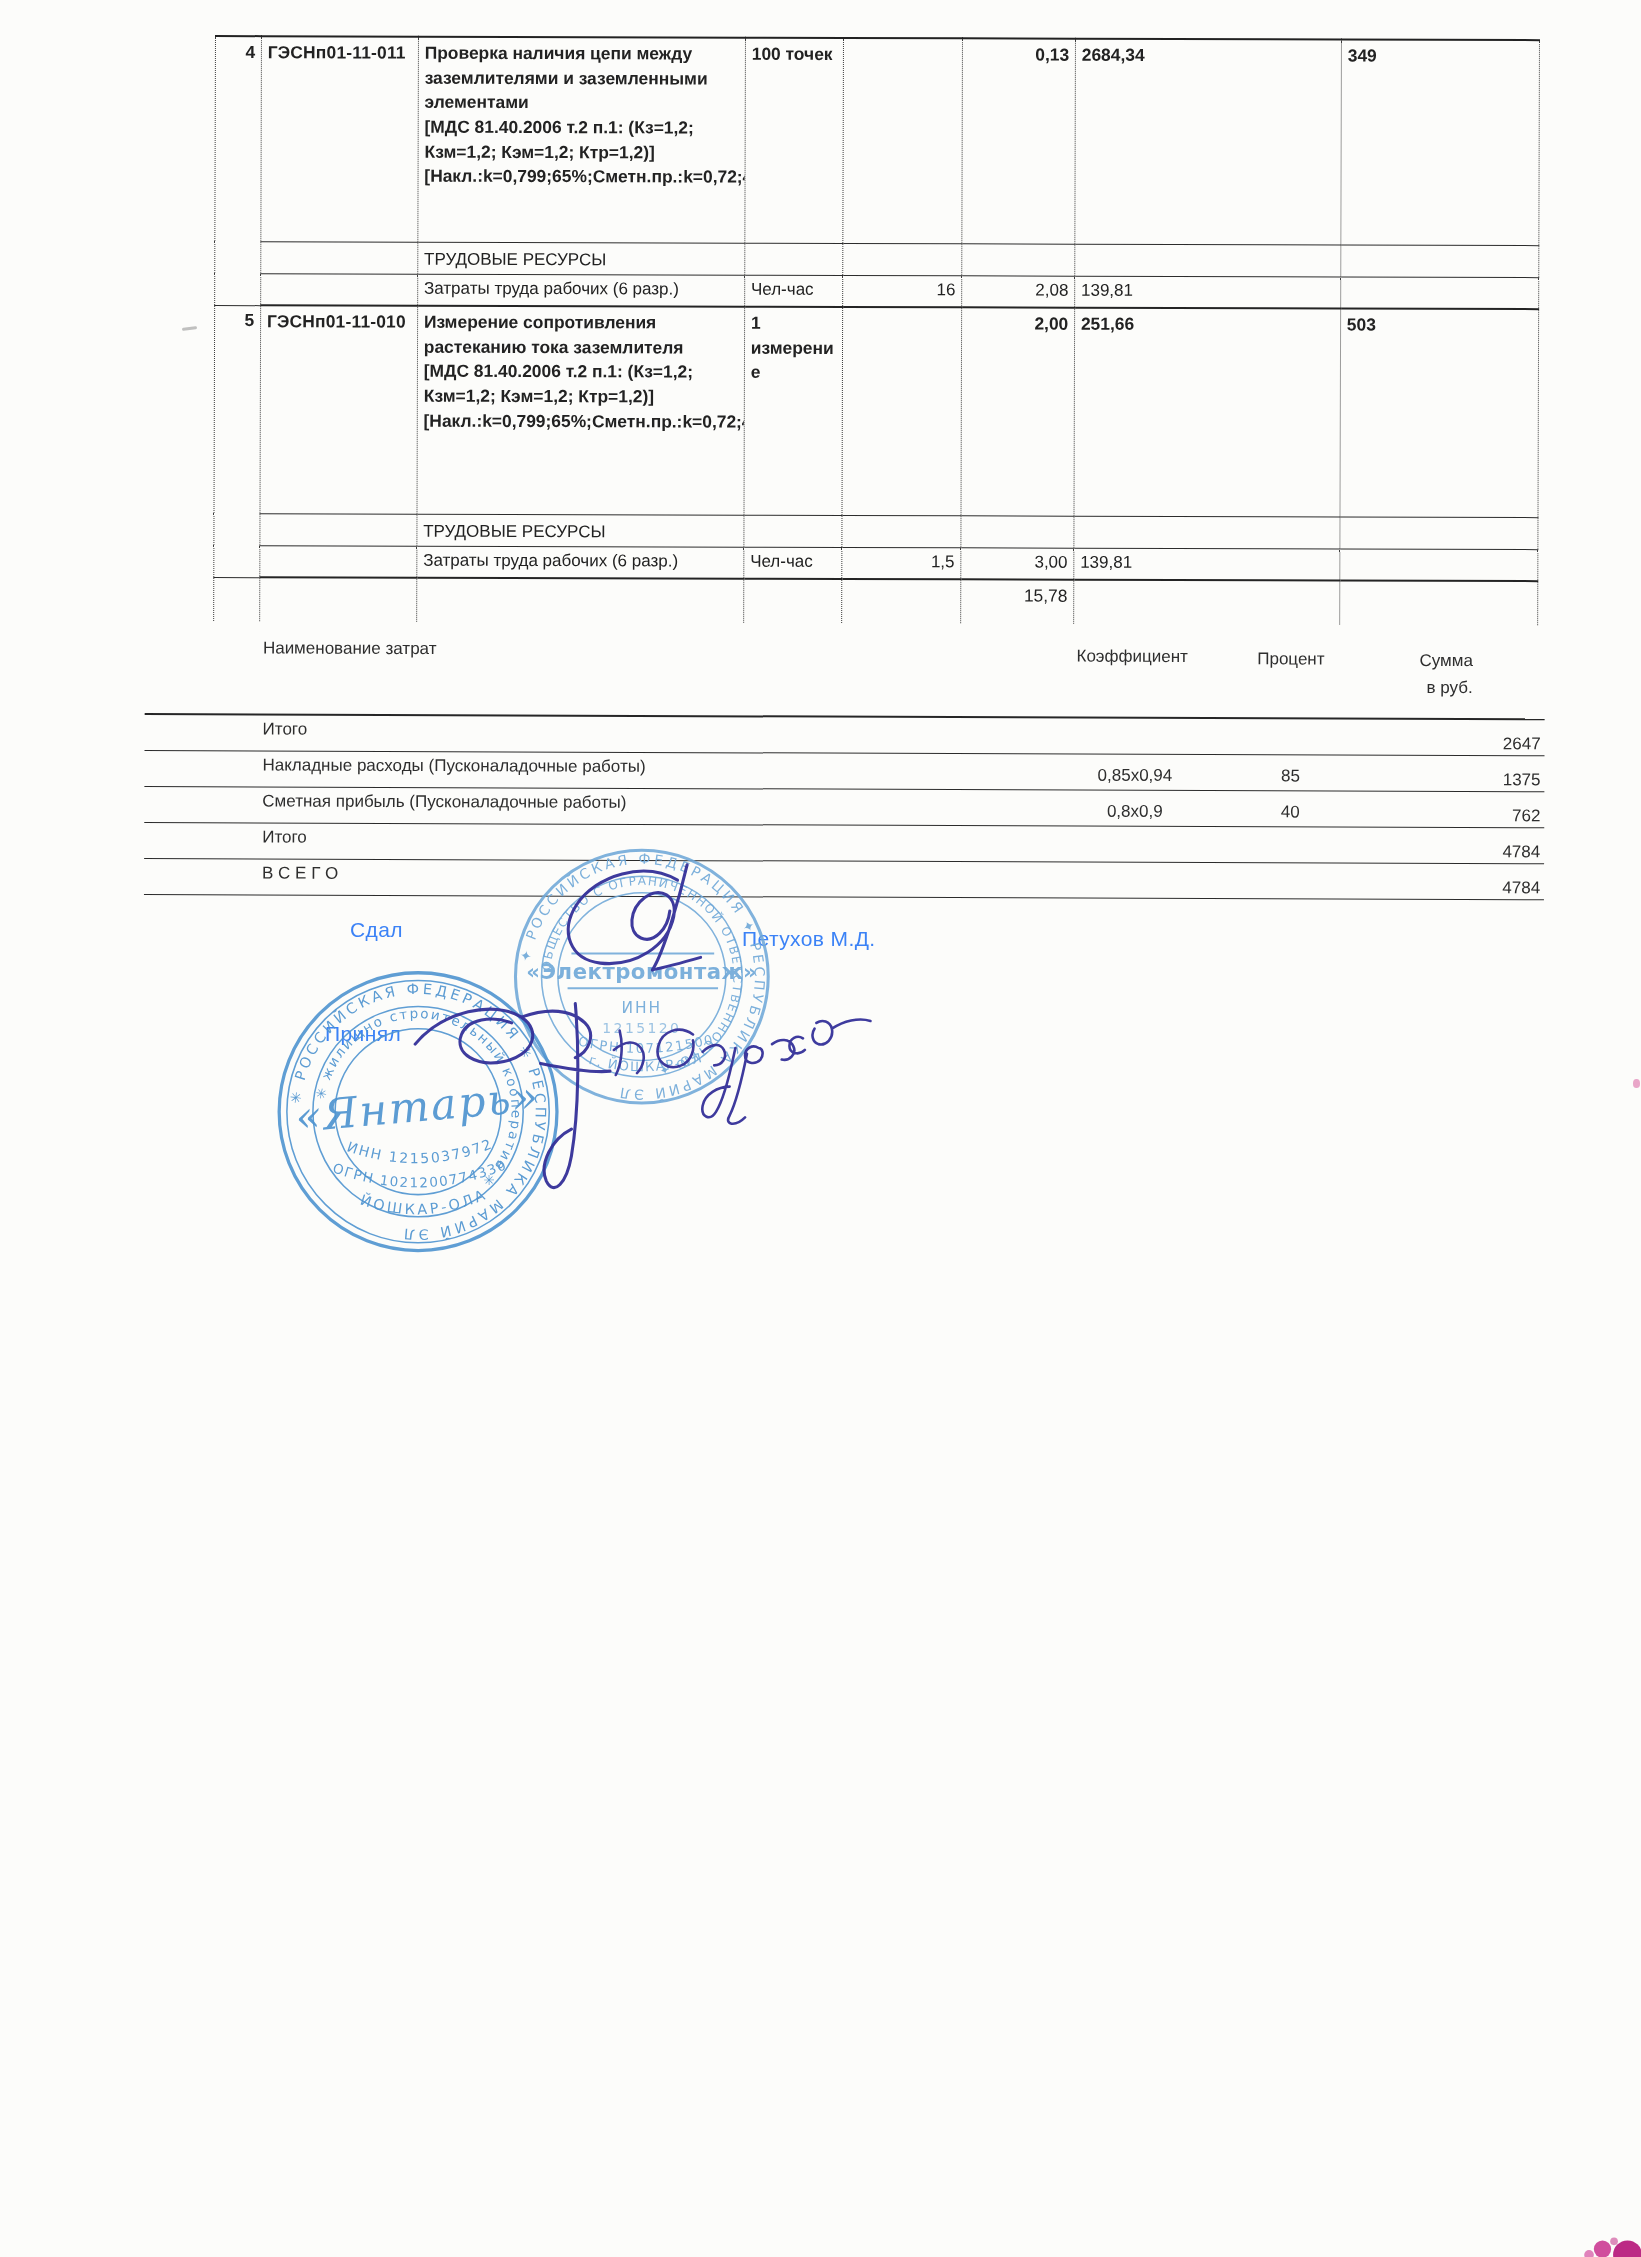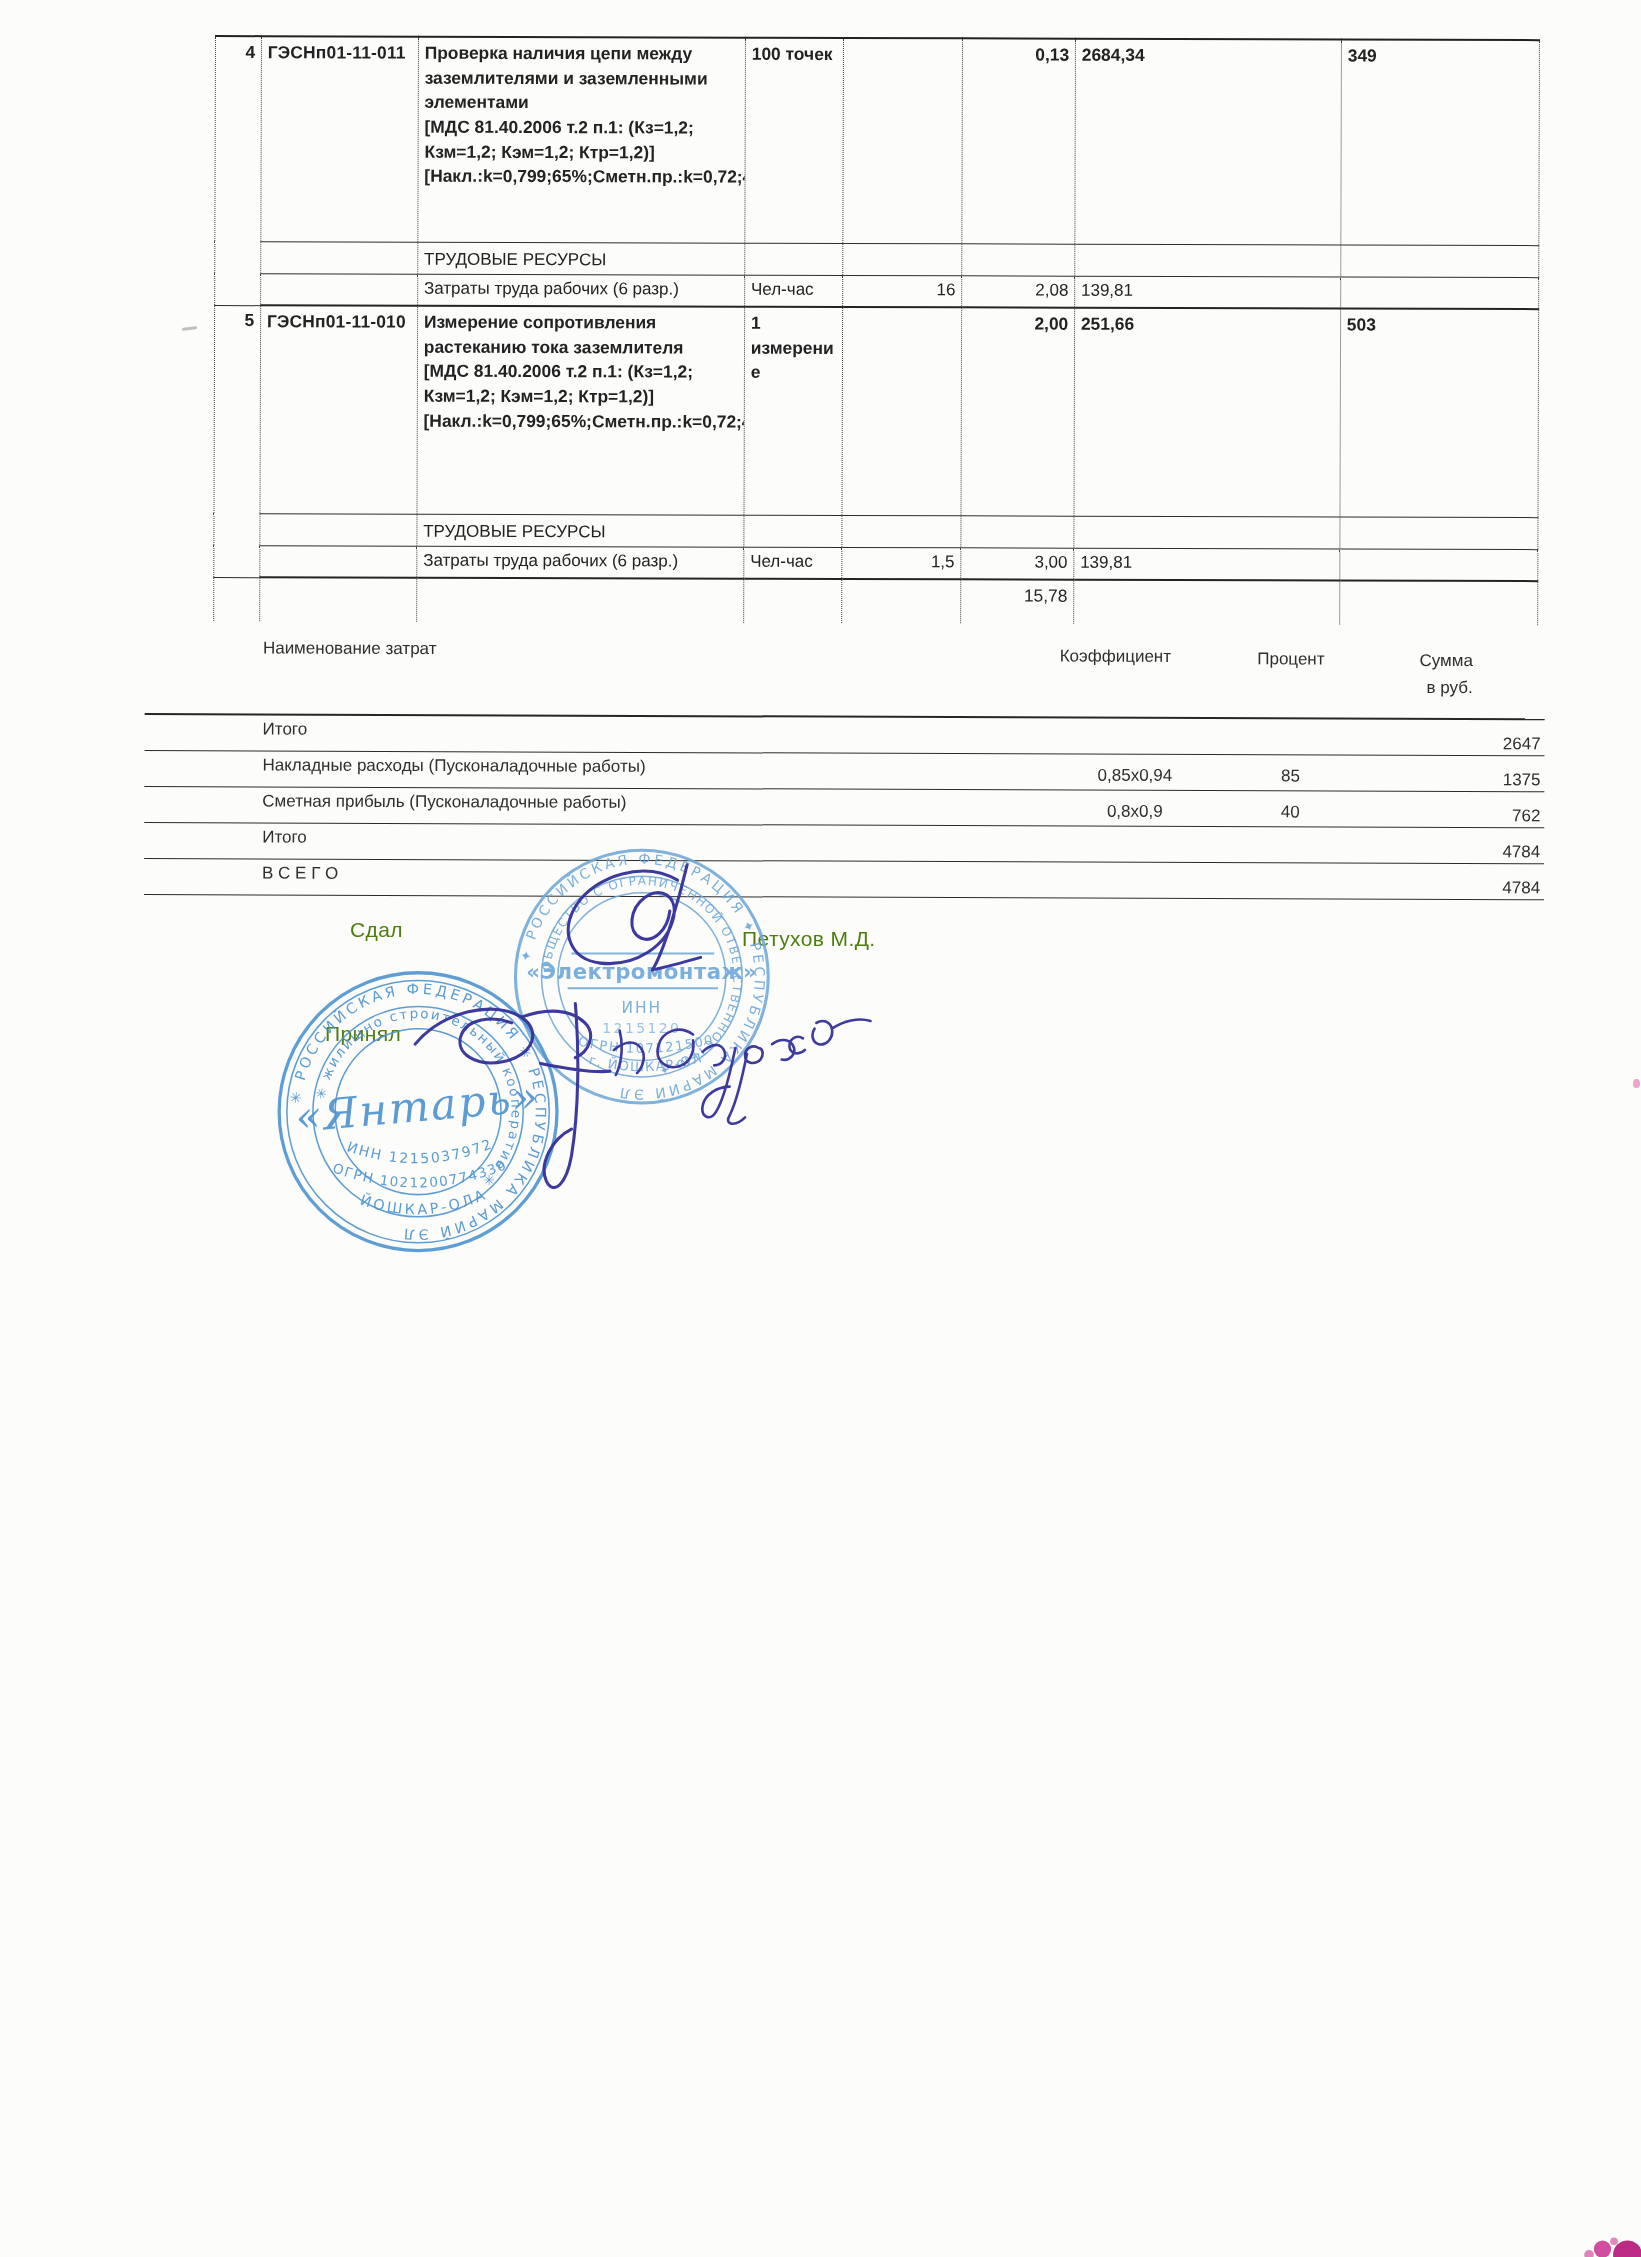--- a/index.html
+++ b/index.html
@@ -46,32 +46,32 @@
   .desc-line{display:block;}
 
   
   .summary{
     position:absolute;left:145px;top:626px;width:1400px;
     transform:rotate(0.22deg);transform-origin:0 0;
     font-size:17px;color:#2e2e2e;
   }
   .sum-head{position:relative;height:87px;}
   .sh-name{position:absolute;left:118px;top:11.6px;}
-  .sh-coef{position:absolute;left:898px;width:145px;top:17.4px;text-align:center;}
+  .sh-coef{position:absolute;left:898px;width:145px;top:17.4px;text-align:right;}
   .sh-pct{position:absolute;left:1081px;width:130px;top:19.3px;text-align:center;}
   .sh-sum{position:absolute;left:1212px;width:116px;top:17.4px;text-align:right;line-height:1.55;}
   .sum-rows{border-top:2.9px solid #262626;}
   .sum-row{position:relative;height:35px;border-bottom:1.9px solid #2b2b2b;}
   .sr-label{position:absolute;left:118px;top:3.9px;}
   .sr-coef{position:absolute;left:918px;width:145px;top:10.6px;text-align:center;}
   .sr-pct{position:absolute;left:1081px;width:130px;top:10.6px;text-align:center;}
   .sr-sum{position:absolute;right:3.9px;bottom:1px;text-align:right;}
 
   
-  .sig-label{position:absolute;font-size:21px;color:#4d7c0f;letter-spacing:0.4px;}
+  .sig-label{position:absolute;font-size:21px;color:#3b82f6;letter-spacing:0.4px;}
   #lbl-sdal{left:350px;top:918px;}
   #lbl-petukhov{left:742px;top:927px;}
   #lbl-prinyal{left:325px;top:1022px;}
 
   .stamp-svg{position:absolute;left:135px;top:830px;pointer-events:none;}
 
   
   .speck-dash{position:absolute;left:182px;top:327px;width:14.5px;height:2.9px;background:#8e8e8e;opacity:.55;transform:rotate(-7deg);border-radius:1.9px;}
   .pink-dot{position:absolute;left:1633px;top:1079px;width:6.8px;height:8.7px;background:#e490bb;border-radius:50%;opacity:.8;}
   .corner-art{position:absolute;right:0;bottom:0;}

